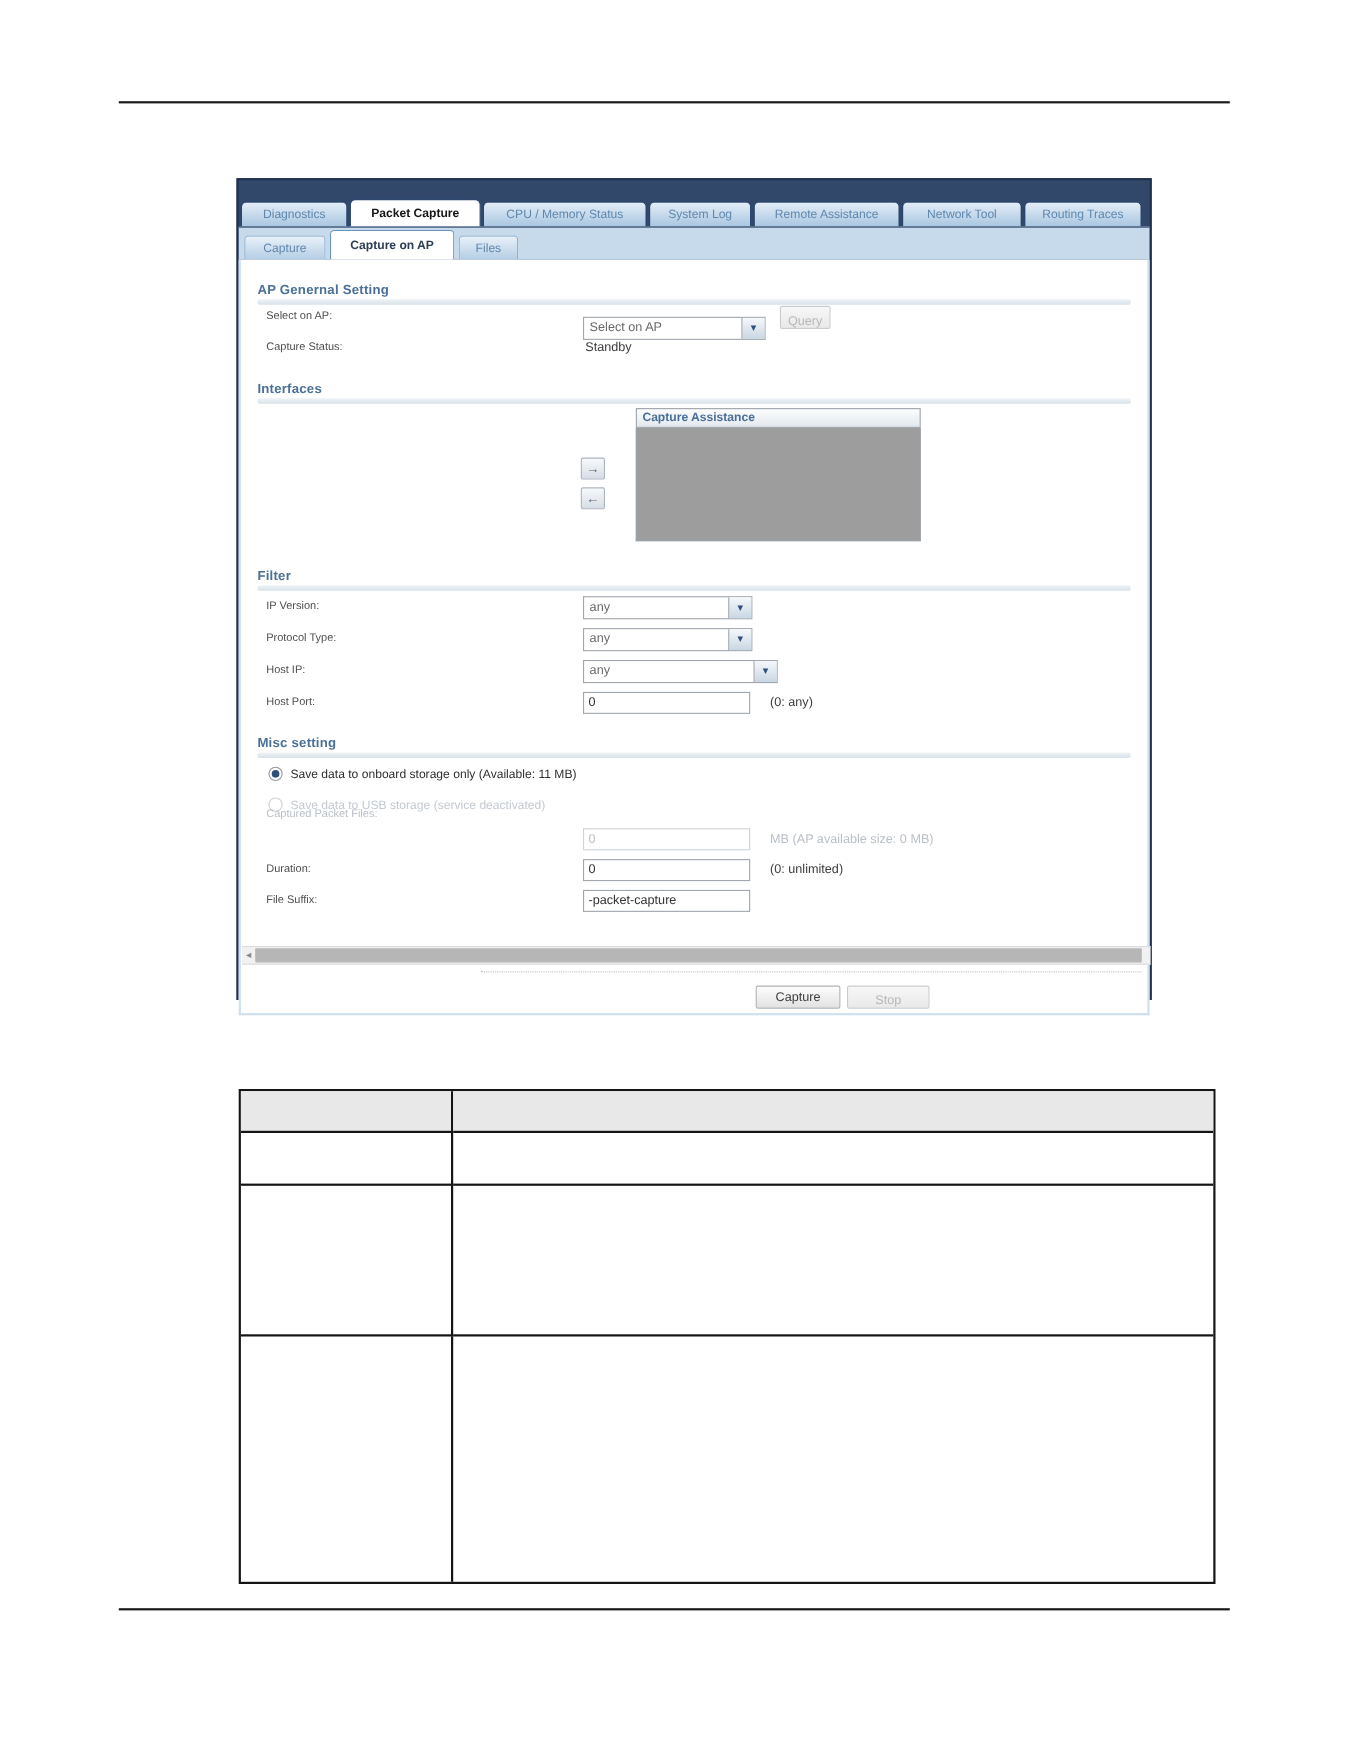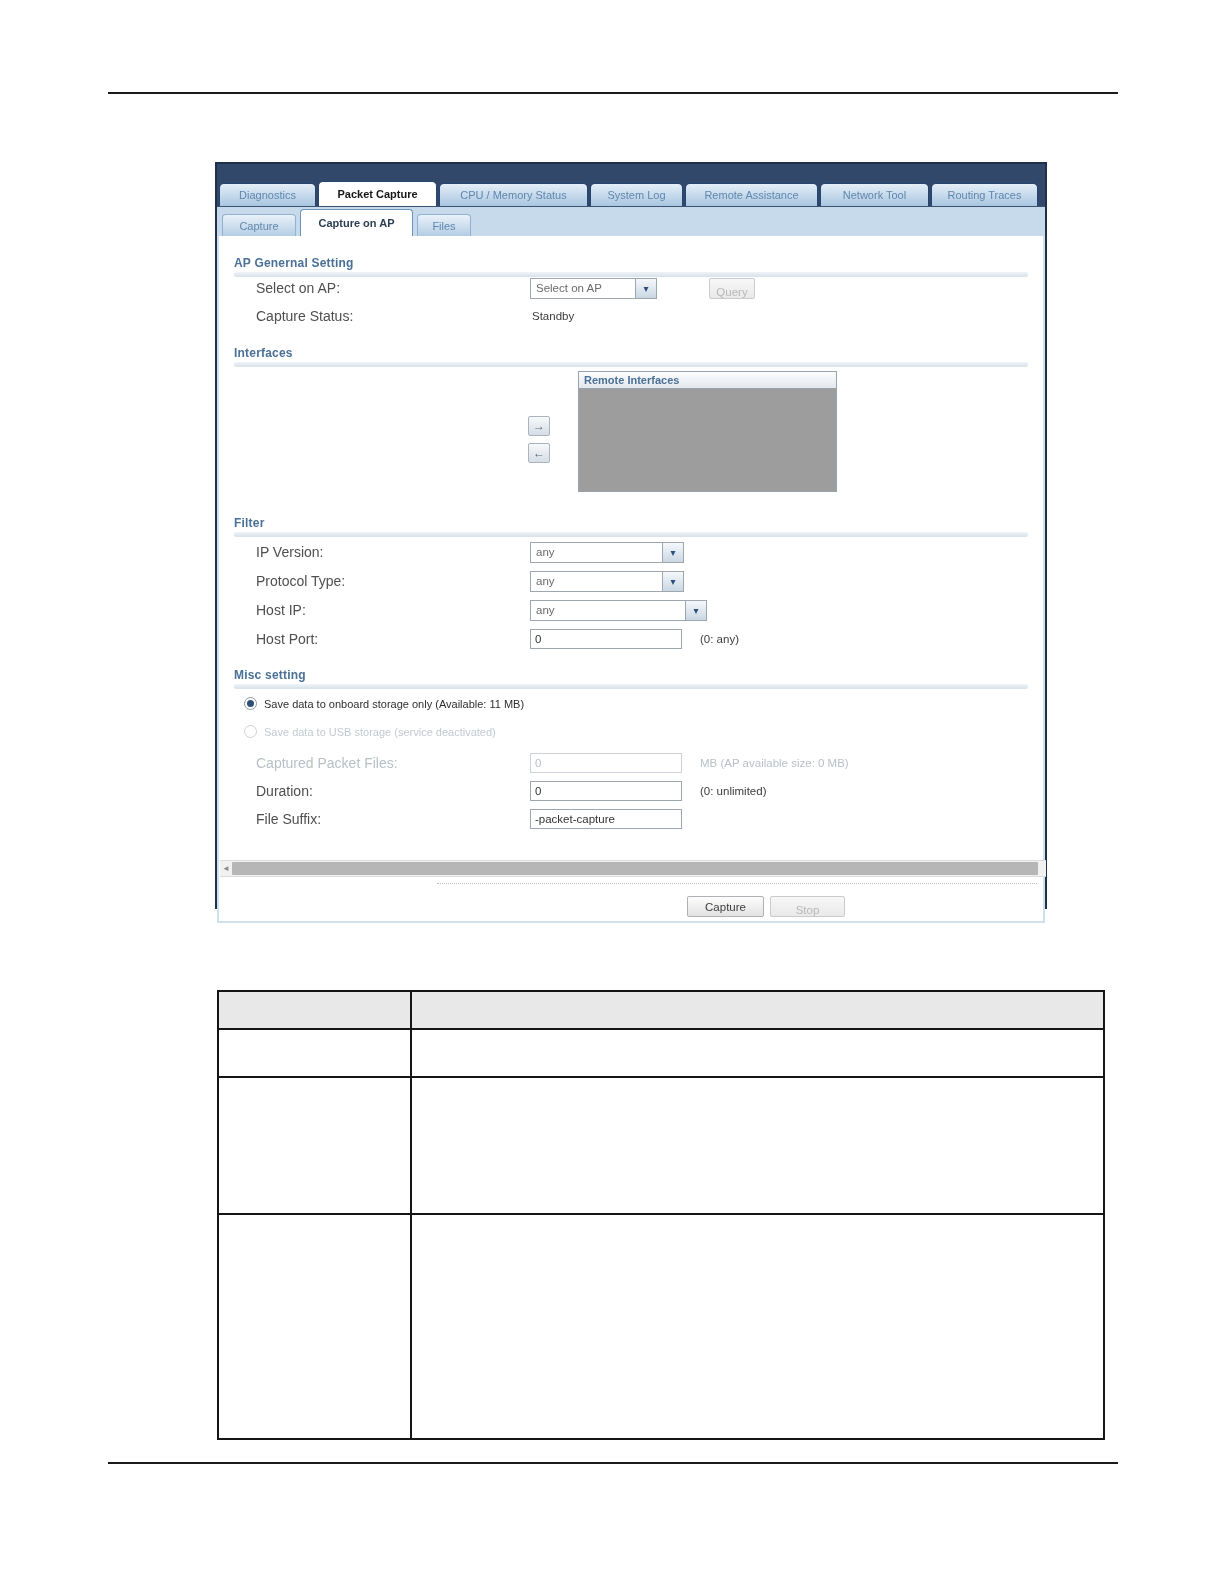--- a/index.html
+++ b/index.html
@@ -41,21 +41,21 @@
     height:27px; background:#ffffff; border-color:#6d93b8; color:#2c3e55; font-weight:bold;
   }
   
   .content {
     position:relative; height:687px; background:#ffffff;
     border-left:2px solid #cfe0ef; border-right:2px solid #cfe0ef; border-bottom:2px solid #cfe0ef;
   }
   .sect { position:absolute; left:15px; width:794px; }
   .sect-title { color:#4a7097; font-size:12px; font-weight:bold; letter-spacing:.2px; }
   .sect-rule { height:5px; margin-top:2px; background:linear-gradient(#f0f4f8, #d8e1ea); border-radius:2px; }
-  .lbl { position:absolute; left:23px; font-size:14px; color:#4f4f4f; line-height:20px;margin-left:14px; }
+  .lbl { position:absolute; left:23px; font-size:10px; color:#4f4f4f; line-height:20px; }
   .val { position:absolute; font-size:11.5px; color:#3c3c3c; line-height:20px; }
   .hint { position:absolute; font-size:11.5px; color:#3c3c3c; line-height:20px; }
   .gray { color:#b9c0c7 !important; }
 
   
   .dd { position:absolute; height:21px; border:1px solid #a0a6ad; background:#fff; display:flex; }
   .dd-val { flex:1; font-size:11.5px; color:#6a6a6a; line-height:19px; padding-left:5px; overflow:hidden; white-space:nowrap; }
   .dd-btn {
     width:21px; border-left:1px solid #a0a6ad; background:linear-gradient(#f5f8fb, #c9d7e4);
     color:#2d4f7a; font-size:10px; line-height:19px; text-align:center; cursor:pointer;
@@ -165,21 +165,21 @@
     </div>
 
     <div class="content">
 
       <div class="sect" style="top:20px">
         <div class="sect-title">AP Genernal Setting</div>
         <div class="sect-rule"></div>
       </div>
 
       <div class="lbl" style="top:42px">Select on AP:</div>
-      <div class="dd" style="left:311px; top:42px; width:127px">
+      <div class="dd" style="left:311px; top:52px; width:166px">
         <span class="dd-val">Select on AP</span>
         <span class="dd-btn">▾</span>
       </div>
       <div class="btn disabled" style="left:490px; top:42px; width:46px">
           <span>Query</span>
         </div>
 
       <div class="lbl" style="top:70px">Capture Status:</div>
       <div class="val" style="left:313px; top:70px">Standby</div>
 
@@ -190,21 +190,21 @@
 
 
       <div class="movebtn" style="left:309px; top:180px">
           <span>→</span>
         </div>
       <div class="movebtn" style="left:309px; top:207px">
           <span>←</span>
         </div>
 
       <div class="listbox" style="left:359px; top:135px">
-        <div class="lb-head">Remote Interfaces</div>
+        <div class="lb-head">Capture Assistance</div>
         <div class="lb-body"></div>
       </div>
 
       <div class="sect" style="top:280px">
         <div class="sect-title">Filter</div>
         <div class="sect-rule"></div>
       </div>
 
       <div class="lbl" style="top:306px">IP Version:</div>
       <div class="dd" style="left:311px; top:306px; width:154px">
@@ -235,21 +235,21 @@
 
       <div class="radio-row" style="top:461px">
         <span class="radio checked"></span>
         <span class="radio-text">Save data to onboard storage only (Available: 11 MB)</span>
       </div>
       <div class="radio-row" style="top:489px">
         <span class="radio disabled"></span>
         <span class="radio-text gray">Save data to USB storage (service deactivated)</span>
       </div>
 
-      <div class="lbl gray" style="top:517px">Captured Packet Files:</div>
+      <div class="lbl gray" style="top:495px">Captured Packet Files:</div>
       <input class="tin" style="left: 311px; top: 517px;" disabled="" value="0">
       <div class="hint gray" style="left:481px; top:517px">MB (AP available size: 0 MB)</div>
 
       <div class="lbl" style="top:545px">Duration:</div>
       <input class="tin" style="left: 311px; top: 545px;" value="0">
       <div class="hint" style="left:481px; top:545px">(0: unlimited)</div>
 
       <div class="lbl" style="top:573px">File Suffix:</div>
       <input class="tin" style="left: 311px; top: 573px;" value="-packet-capture">
 

